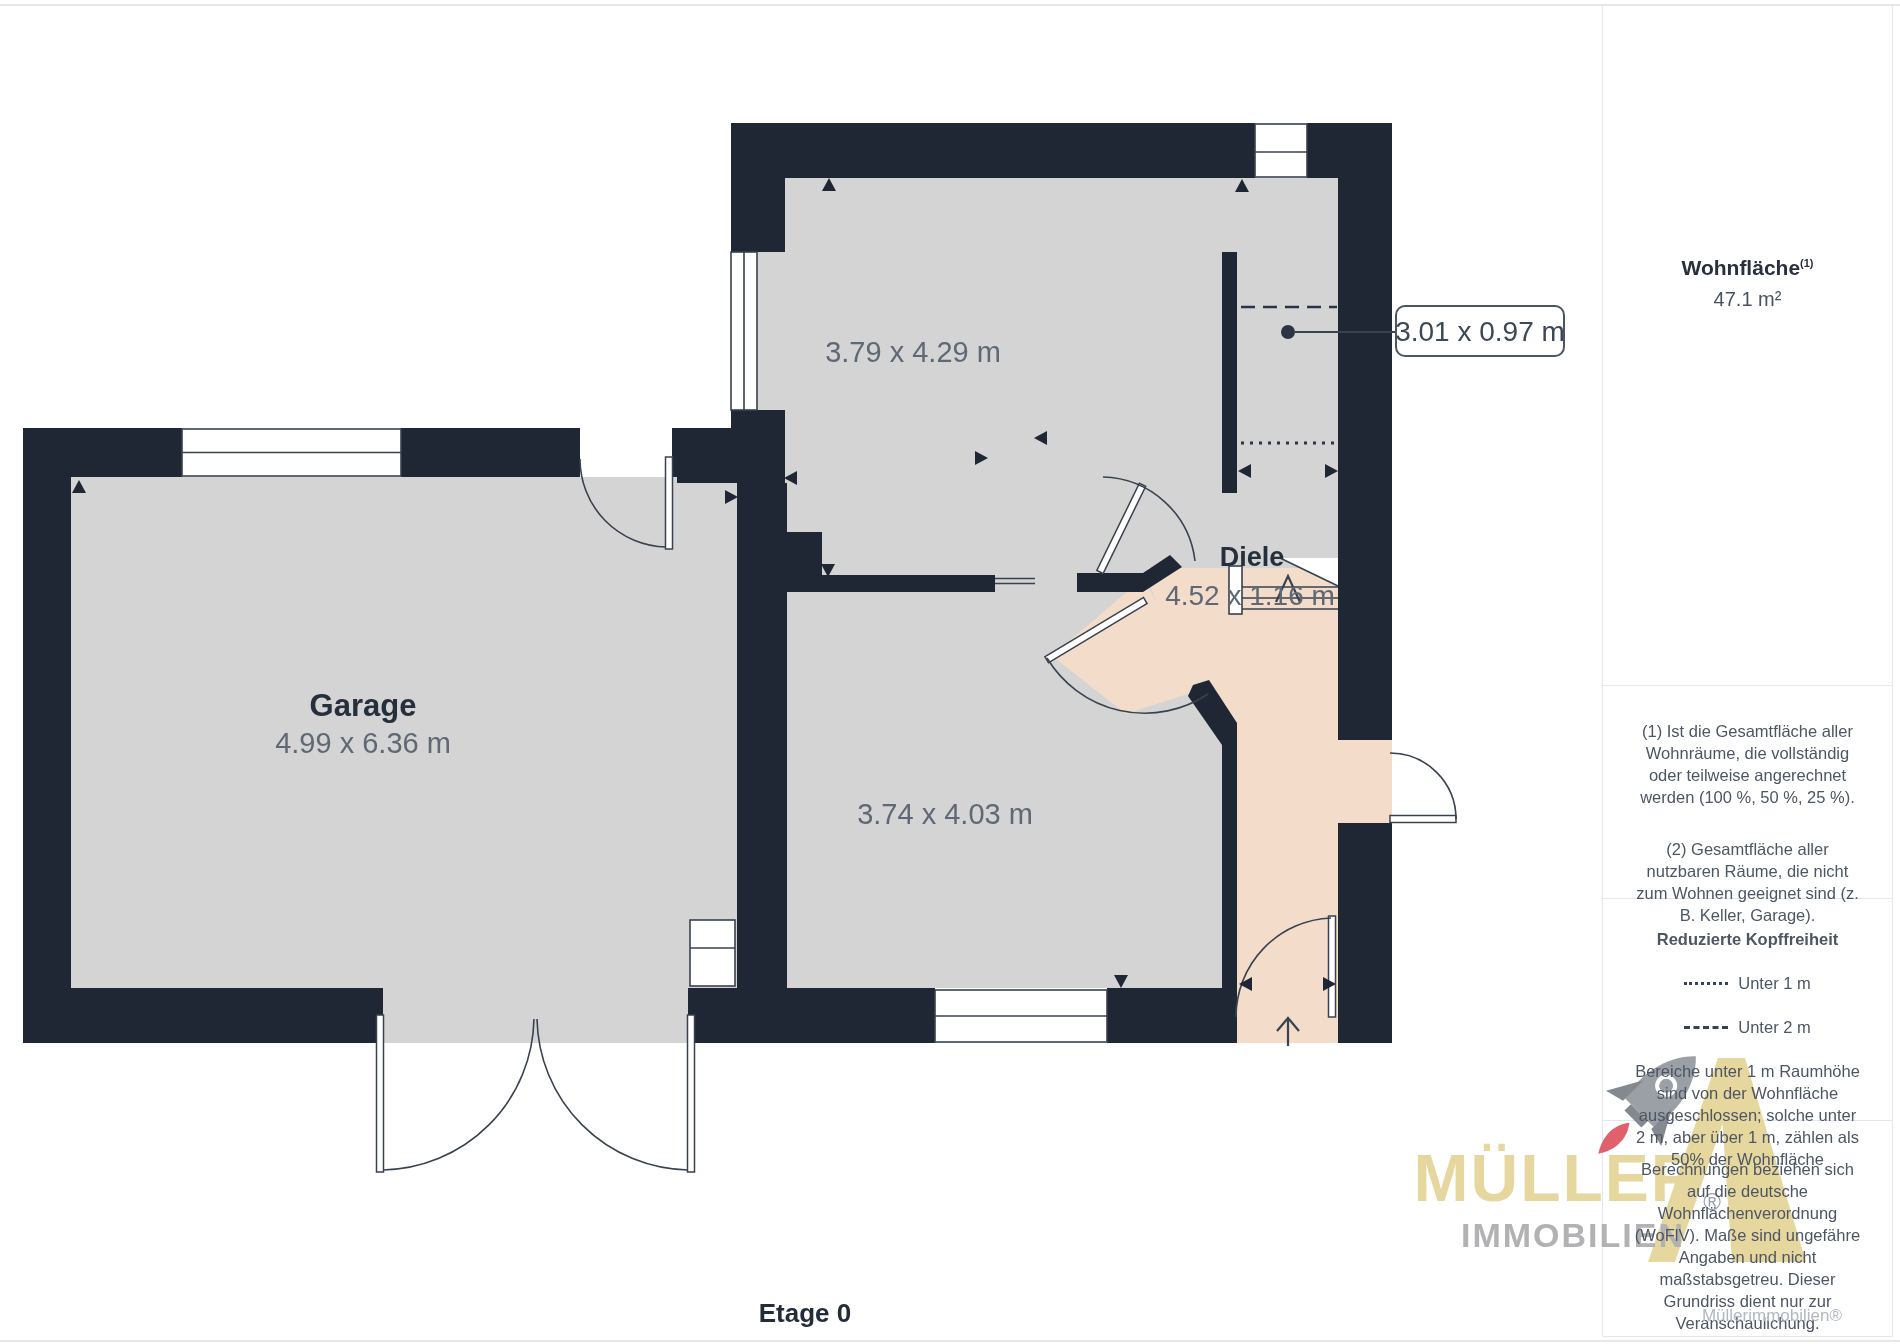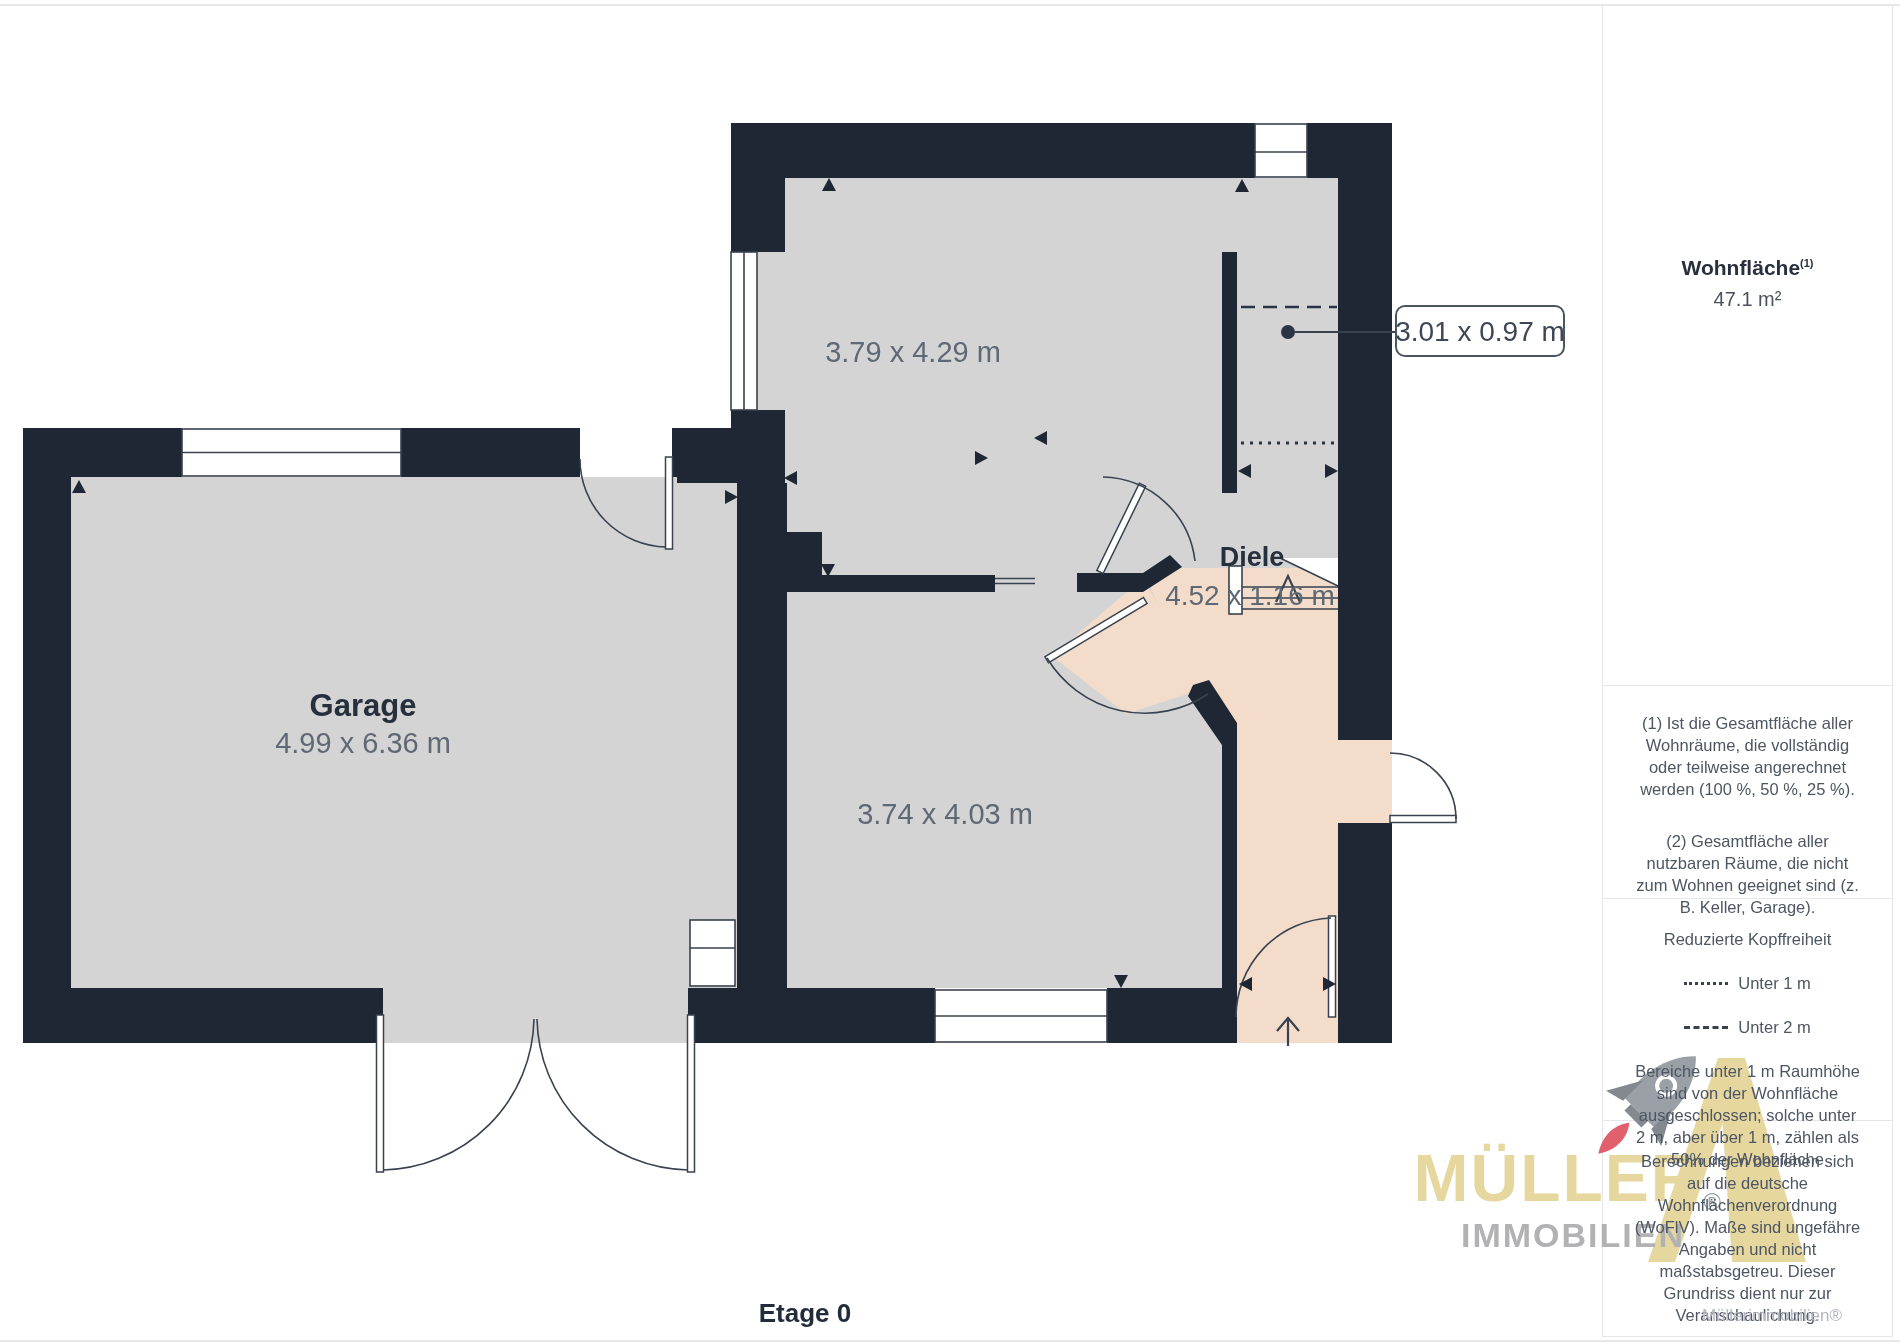--- a/index.html
+++ b/index.html
@@ -11,22 +11,22 @@
   .logo-svg{pointer-events:none;}
   
   .side-box{position:absolute;left:1602px;width:291px;background:#fff;
             border:1px solid #e4e6ea;box-sizing:border-box;}
   .side-content{position:absolute;left:1602px;width:291px;box-sizing:border-box;
                 text-align:center;color:#4d5663;font-size:16.5px;line-height:22px;}
   .metric-title{font-size:21px;font-weight:bold;color:#28303e;}
   .metric-title sup{font-size:11px;}
   .metric-value{font-size:20px;color:#4a5260;margin-top:9px;}
   .metric{margin-bottom:26px;}
-  .note-p{padding:0 30px;margin:0 0 30px 0;}
-  .legend-title{margin-bottom:14px;}
+  .note-p{padding:0 30px;margin:8px 0 30px 0;}
+  .legend-title{margin-bottom:14px;font-weight:bold;}
   .legend-row{display:flex;align-items:center;justify-content:center;margin:22px 0;}
   .legend-line{width:44px;height:0;margin-right:10px;}
   .legend-line.dotted{border-top:3px dotted #39424f;}
   .legend-line.dashed{border-top:3px dashed #39424f;}
   .credit{position:absolute;left:1602px;width:240px;top:1306px;text-align:right;
           font-size:17px;color:#b3b8c0;}
 </style>
 </head>
 <body>
 

